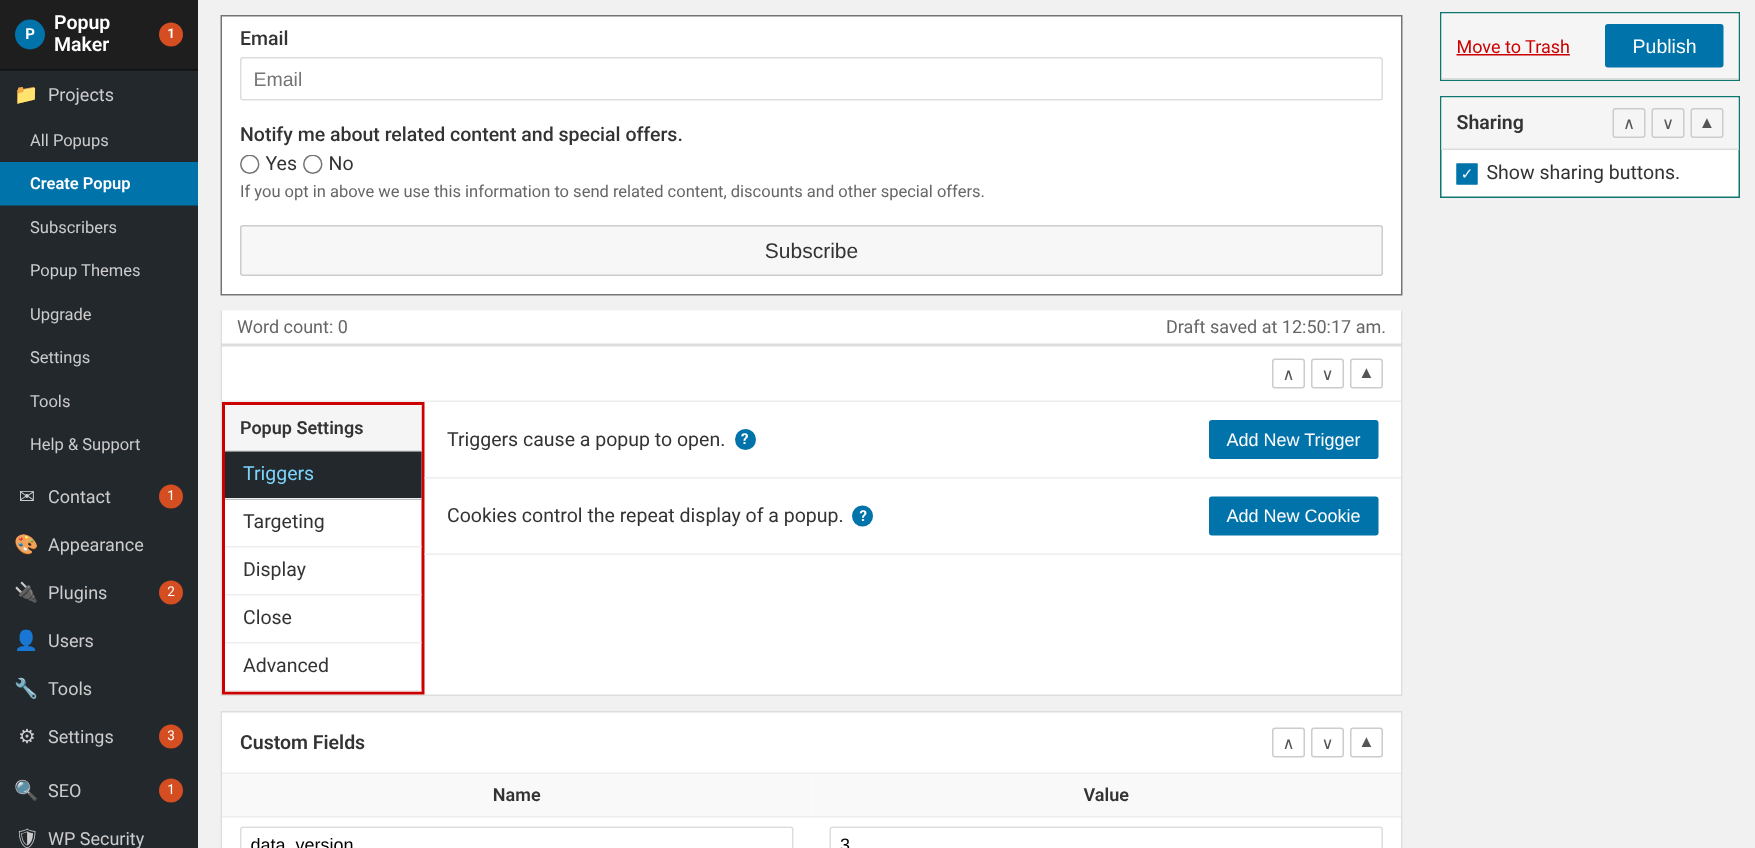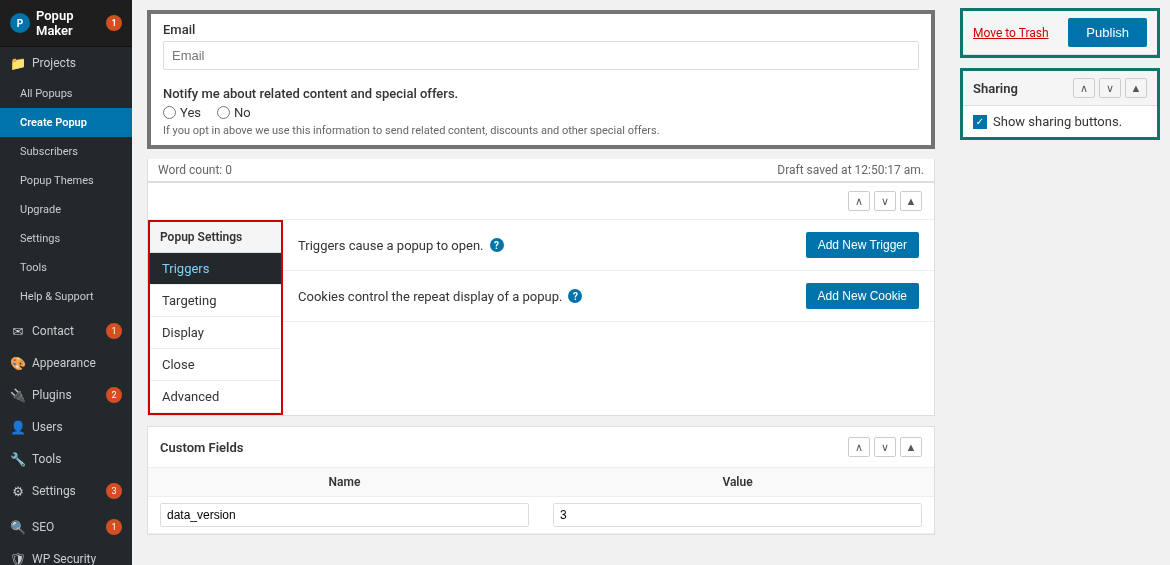--- a/index.html
+++ b/index.html
@@ -72,38 +72,38 @@
 
     #editor-area {
       flex: 1;
       overflow-y: auto;
       padding: 10px 15px;
       background: #f1f1f1;
     }
 
     .editor-section {
       background: #fff;
-      border: 4px solid #737373;
+      border: 1px solid #737373;
       margin-bottom: 10px;
     }
 
     .form-group { padding: 8px 12px; }
     .form-label { font-size: 13px; font-weight: 500; margin-bottom: 4px; display: block; }
     .form-input {
       width: 100%;
       border: 1px solid #ddd;
       padding: 6px 8px;
       font-size: 13px;
       outline: none;
       border-radius: 2px;
     }
 
     .notify-section { padding: 8px 12px; }
     .notify-label { font-size: 13px; font-weight: 500; margin-bottom: 4px; }
-    .radio-group { display: flex; gap: 16px; margin: 4px 0; }
+    .radio-group { display: flex; gap: 4px; margin: 4px 0; }
     .radio-item { display: flex; align-items: center; gap: 4px; font-size: 13px; }
     .notify-hint { font-size: 11px; color: #666; margin-top: 4px; }
 
     .subscribe-btn-wrap { padding: 8px 12px 12px; }
     .subscribe-btn {
       width: 100%;
       background: #f7f7f7;
       border: 1px solid #ccc;
       padding: 8px;
       font-size: 14px;
@@ -236,21 +236,21 @@
     
     #right-sidebar {
       width: 220px;
       flex-shrink: 0;
       padding: 8px 10px;
       background: #f1f1f1;
       overflow-y: auto;
     }
     .right-panel {
       background: #fff;
-      border: 3px solid #0f766e;
+      border: 1px solid #0f766e;
       margin-bottom: 10px;
     }
     .right-panel-header {
       background: #f5f5f5;
       padding: 7px 10px;
       display: flex;
       justify-content: space-between;
       align-items: center;
       border-bottom: 1px solid #ddd;
     }
@@ -390,20 +390,23 @@
             <label class="radio-item">
               <input type="radio" name="notify" style="">
               <span>Yes</span>
             </label>
             <label class="radio-item">
               <input type="radio" name="notify" style="">
               <span>No</span>
             </label>
           </div>
           <div class="notify-hint">If you opt in above we use this information to send related content, discounts and other special offers.</div>
+        </div>
+        <div class="subscribe-btn-wrap">
+          <button class="subscribe-btn">Subscribe</button>
         </div>
       </div>
 
       <div class="word-count-bar">
         <span>Word count: 0</span>
         <span>Draft saved at 12:50:17 am.</span>
       </div>
 
       <div class="popup-settings-container">
         <div class="popup-settings-header">

